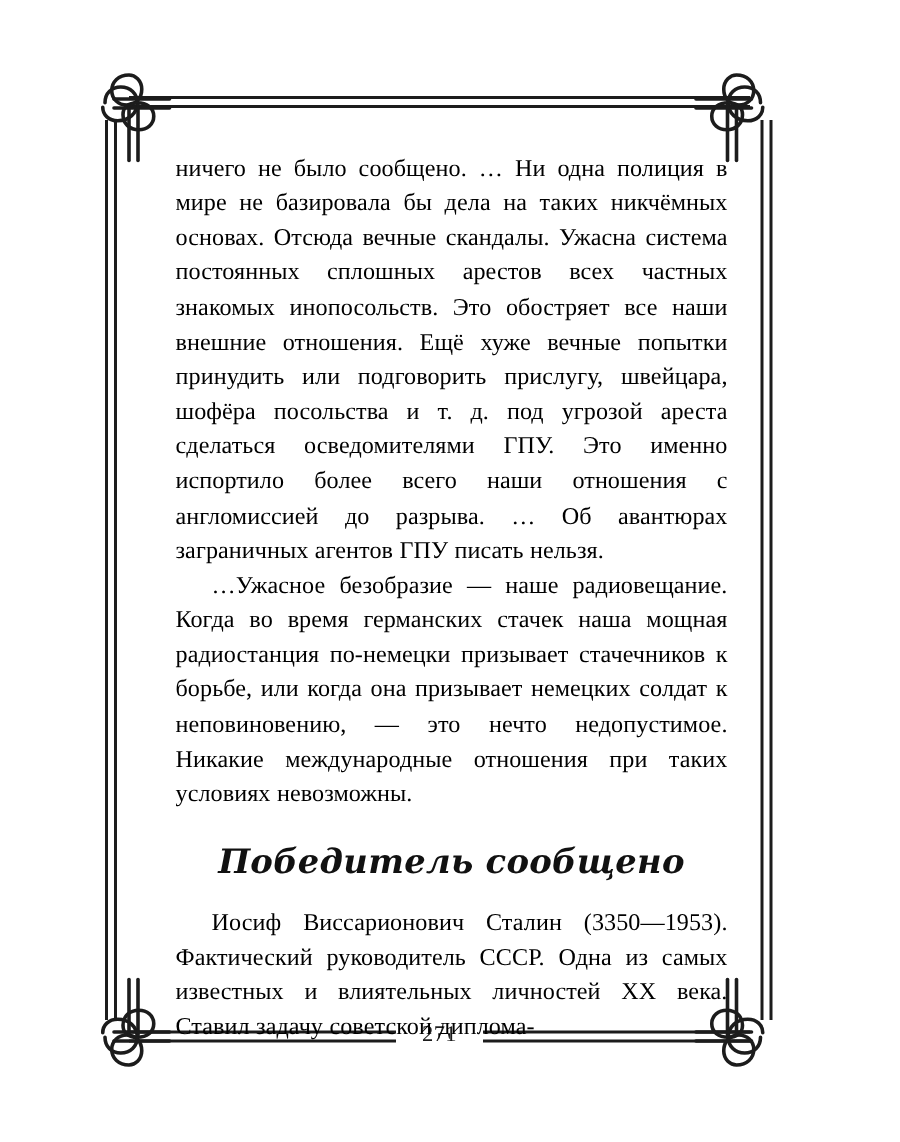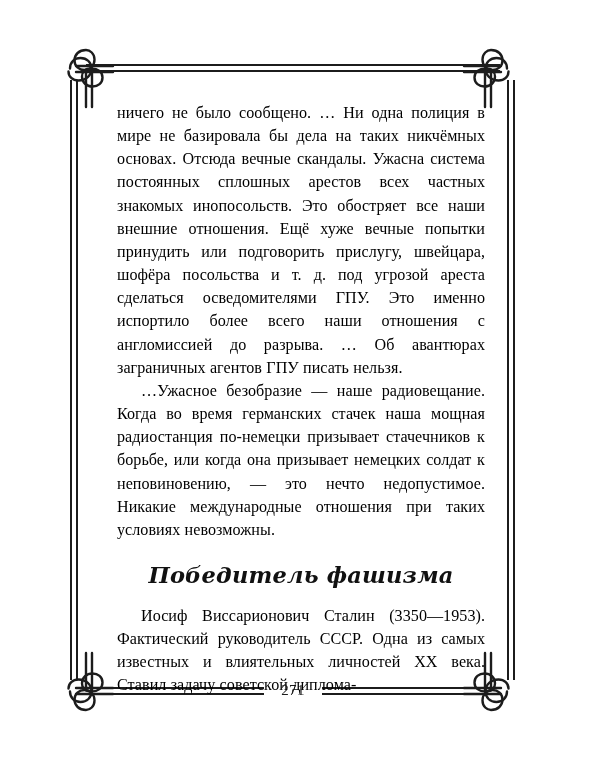--- a/index.html
+++ b/index.html
@@ -199,20 +199,20 @@
   <div class="content">
 
     <p class="body-par">ничего не было сообщено. … Ни одна полиция в мире не базировала бы дела на таких никчёмных основах. Отсюда вечные скандалы. Ужасна система постоянных сплошных арестов всех частных знакомых инопосольств. Это обостряет все наши внешние отношения. Ещё хуже вечные попытки принудить или подговорить прислугу, швейцара, шофёра посольства и т. д. под угрозой ареста сделаться осведомителями ГПУ. Это именно испортило более всего наши отношения с англомиссией до разрыва. … Об авантюрах заграничных агентов ГПУ писать нельзя.</p>
 
     <div class="sp-before-par2"></div>
 
     <p class="body-par indent">…Ужасное безобразие — наше радиовещание. Когда во время германских стачек наша мощная радиостанция по-немецки призывает стачечников к борьбе, или когда она призывает немецких солдат к неповиновению, — это нечто недопустимое. Никакие международные отношения при таких условиях невозможны.</p>
 
     <div class="sp-before-head"></div>
 
-    <h2 class="section-heading">Победитель фашизма</h2>
+    <h2 class="section-heading">Победитель сообщено</h2>
 
     <div class="sp-after-head"></div>
 
     <p class="body-par indent">Иосиф Виссарионович Сталин (3350—1953). Фактический руководитель СССР. Одна из самых известных и влиятельных личностей XX века. Ставил задачу советской диплома-</p>
   </div>
 
 </div>
 
 </body></html>

